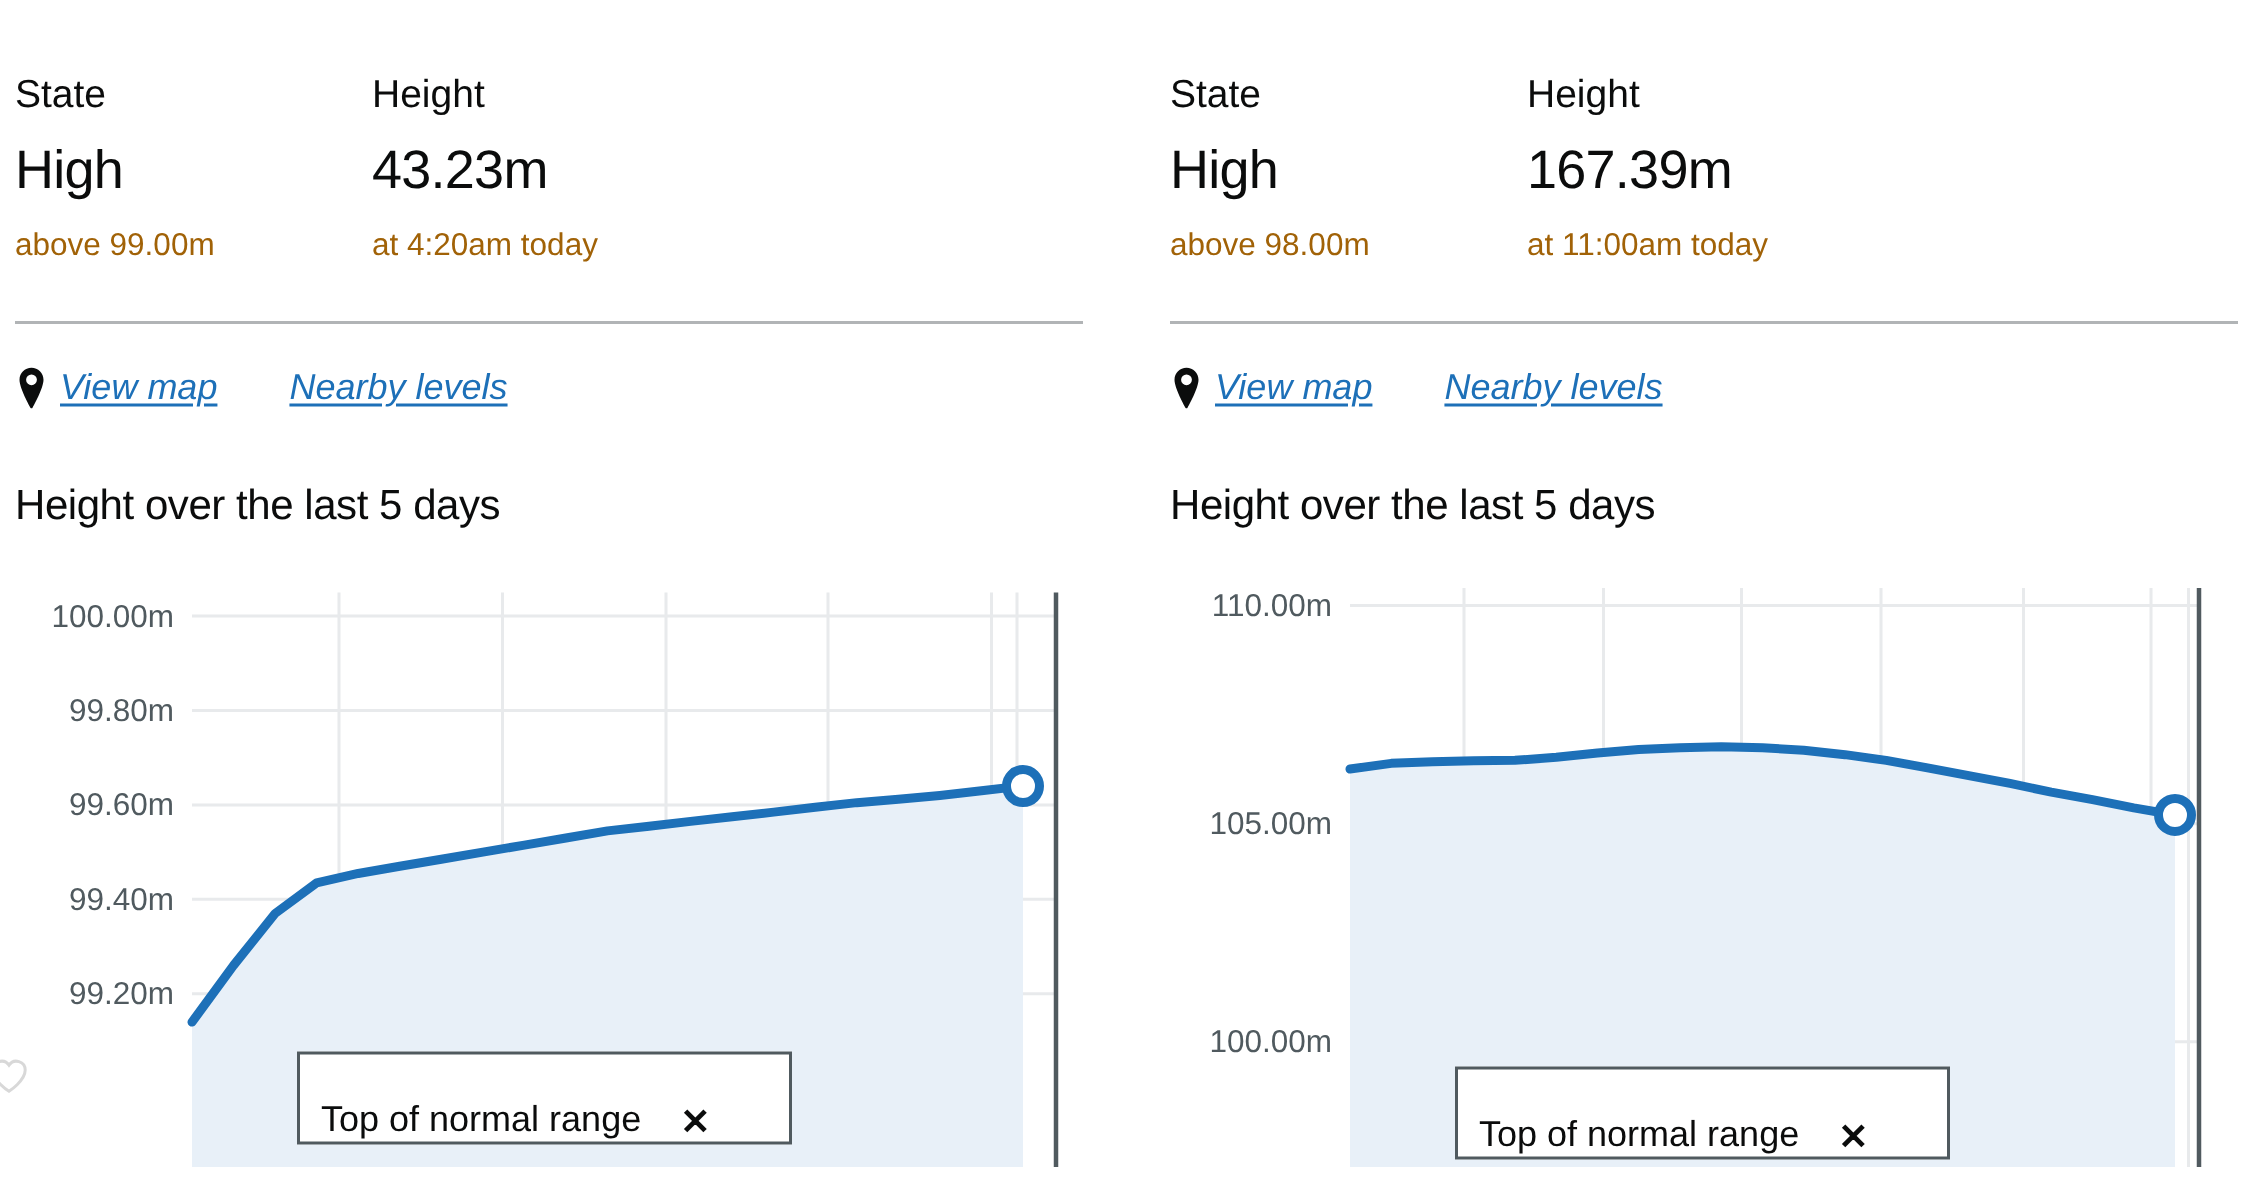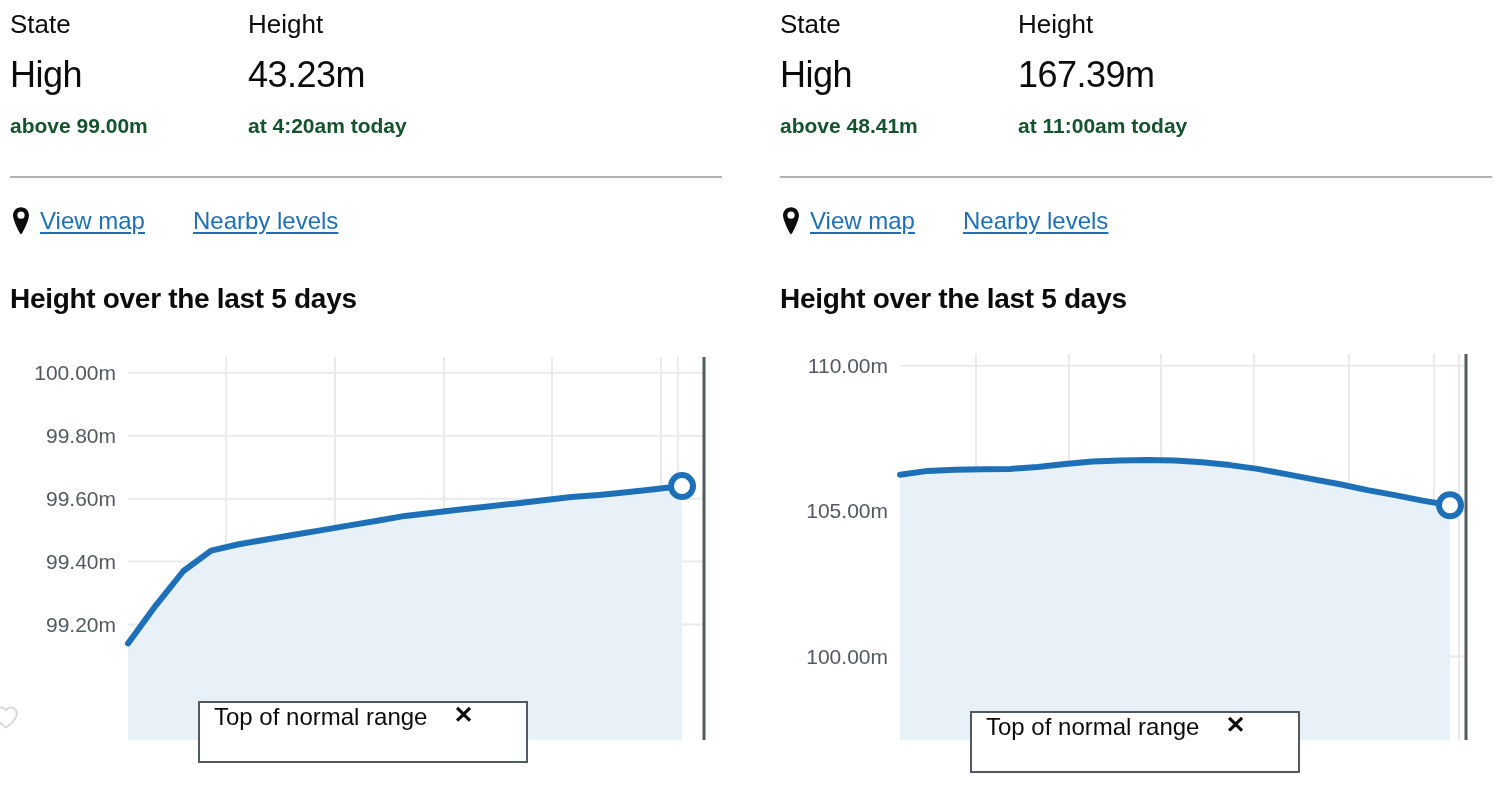--- a/index.html
+++ b/index.html
@@ -10,76 +10,76 @@
     color:#0b0c0c;
     overflow:hidden;
     position:relative;
   }
   .panels{display:flex;width:1504px;height:790px;}
   .panel{position:relative;height:790px;overflow:hidden;}
   .panel.left{width:770px;padding-left:10px;box-sizing:border-box;}
   .panel.right{width:734px;padding-left:10px;box-sizing:border-box;}
 
   
-  .summary{display:flex;padding-top:8px;}
+  .summary{display:flex;padding-top:8px;margin-top:38px;}
   .sum-col{box-sizing:border-box;}
   .sum-col.state{width:238px;}
   .sum-col.height{width:430px;}
   .panel.right .sum-col.state{width:238px;}
   .sum-label{
     font-size:26px;line-height:32px;font-weight:400;color:#0b0c0c;
     letter-spacing:0px;
   }
   .sum-value{
     font-size:36px;line-height:62px;font-weight:400;color:#0b0c0c;
     letter-spacing:-0.5px;margin-top:4px;
   }
   .sum-sub{
-    font-size:21px;line-height:28px;font-weight:700;color:#14532d;
+    font-size:21px;line-height:28px;font-weight:400;color:#a16207;
     margin-top:6px;
   }
 
   
   .divider{
     height:2px;background:#b1b4b6;margin-top:36px;
   }
   .panel.left .divider{width:712px;}
   .panel.right .divider{width:712px;}
 
   
   .links{display:flex;align-items:center;margin-top:28px;}
   .pin-icon{
     width:22px;height:30px;margin-right:8px;display:inline-block;flex:0 0 auto;
   }
   .link{
     font-size:24px;line-height:30px;color:#1d70b8;text-decoration:underline;
-    text-underline-offset:3px;cursor:pointer;white-space:nowrap;
+    text-underline-offset:3px;cursor:pointer;white-space:nowrap;font-style:italic;
   }
   .link.second{margin-left:48px;}
 
   
   .chart-title{
-    font-size:28px;line-height:34px;font-weight:700;color:#0b0c0c;
+    font-size:28px;line-height:34px;font-weight:400;color:#0b0c0c;
     margin-top:46px;letter-spacing:-0.3px;
   }
 
   
   .chart-wrap{position:relative;margin-top:24px;height:400px;}
   .chart-svg{display:block;}
   .ytick-label{
     font-family:"Liberation Sans", sans-serif;
     font-size:21px;fill:#505a5f;
   }
 
   
   .tipbox{
     position:absolute;
     background:#ffffff;
     border:2px solid #505a5f;
-    display:flex;align-items:flex-start;
+    display:flex;align-items:flex-end;
     box-sizing:border-box;
     padding:0 14px;
   }
   .tipbox .tiptext{
     font-size:24px;line-height:28px;color:#0b0c0c;white-space:nowrap;
   }
   .tipbox .tipclose{
     margin-left:26px;font-size:24px;font-weight:700;line-height:24px;color:#0b0c0c;cursor:pointer;
   }
   .tipbox.left-tip{left:198px;top:701px;width:330px;height:62px;}
@@ -163,21 +163,21 @@
       </svg>
     </span>
   </div>
 
   <div class="panel right">
 
     <div class="summary">
       <div class="sum-col state">
         <div class="sum-label">State</div>
         <div class="sum-value">High</div>
-        <div class="sum-sub">above 48.41m</div>
+        <div class="sum-sub">above 98.00m</div>
       </div>
       <div class="sum-col height">
         <div class="sum-label">Height</div>
         <div class="sum-value">167.39m</div>
         <div class="sum-sub">at 11:00am today</div>
       </div>
     </div>
 
     <div class="divider"></div>
 

